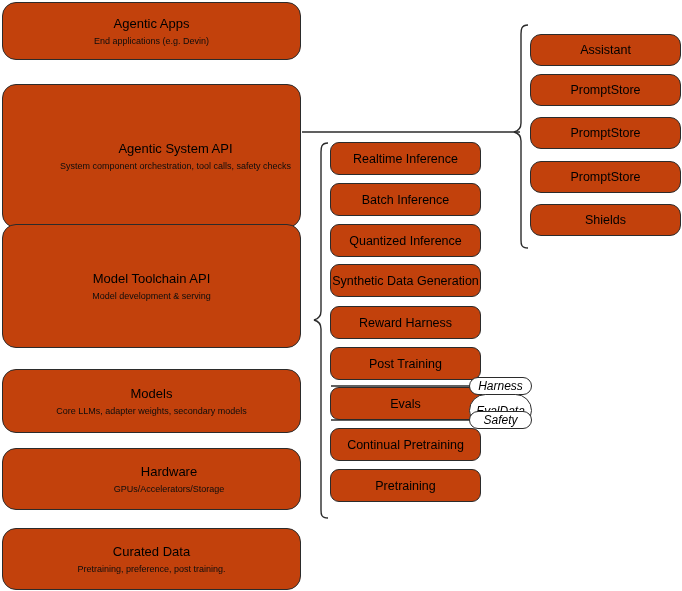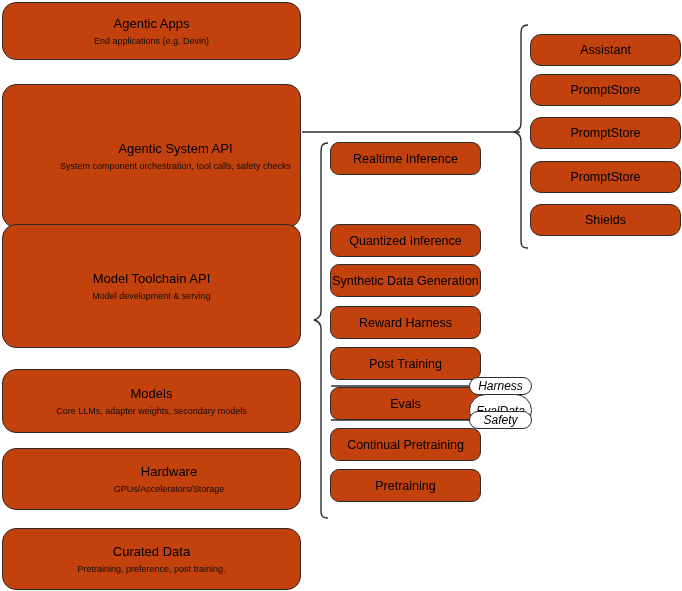--- a/index.html
+++ b/index.html
@@ -169,20 +169,23 @@
 
   <div class="box layer-box" style="top:528px; height:62px;">
     <div class="title">Curated Data</div>
     <div class="subtitle">Pretraining, preference, post training.</div>
   </div>
 
   <div class="box item-box mid-box" style="top:142px;">
     <div class="title">Realtime Inference</div>
   </div>
 
+  <div class="box item-box mid-box" style="top:183px;">
+    <div class="title">Batch Inference</div>
+  </div>
 
   <div class="box item-box mid-box" style="top:224px;">
     <div class="title">Quantized Inference</div>
   </div>
 
   <div class="box item-box mid-box" style="top:264px;">
     <div class="title">Synthetic Data Generation</div>
   </div>
 
   <div class="box item-box mid-box" style="top:306px;">

